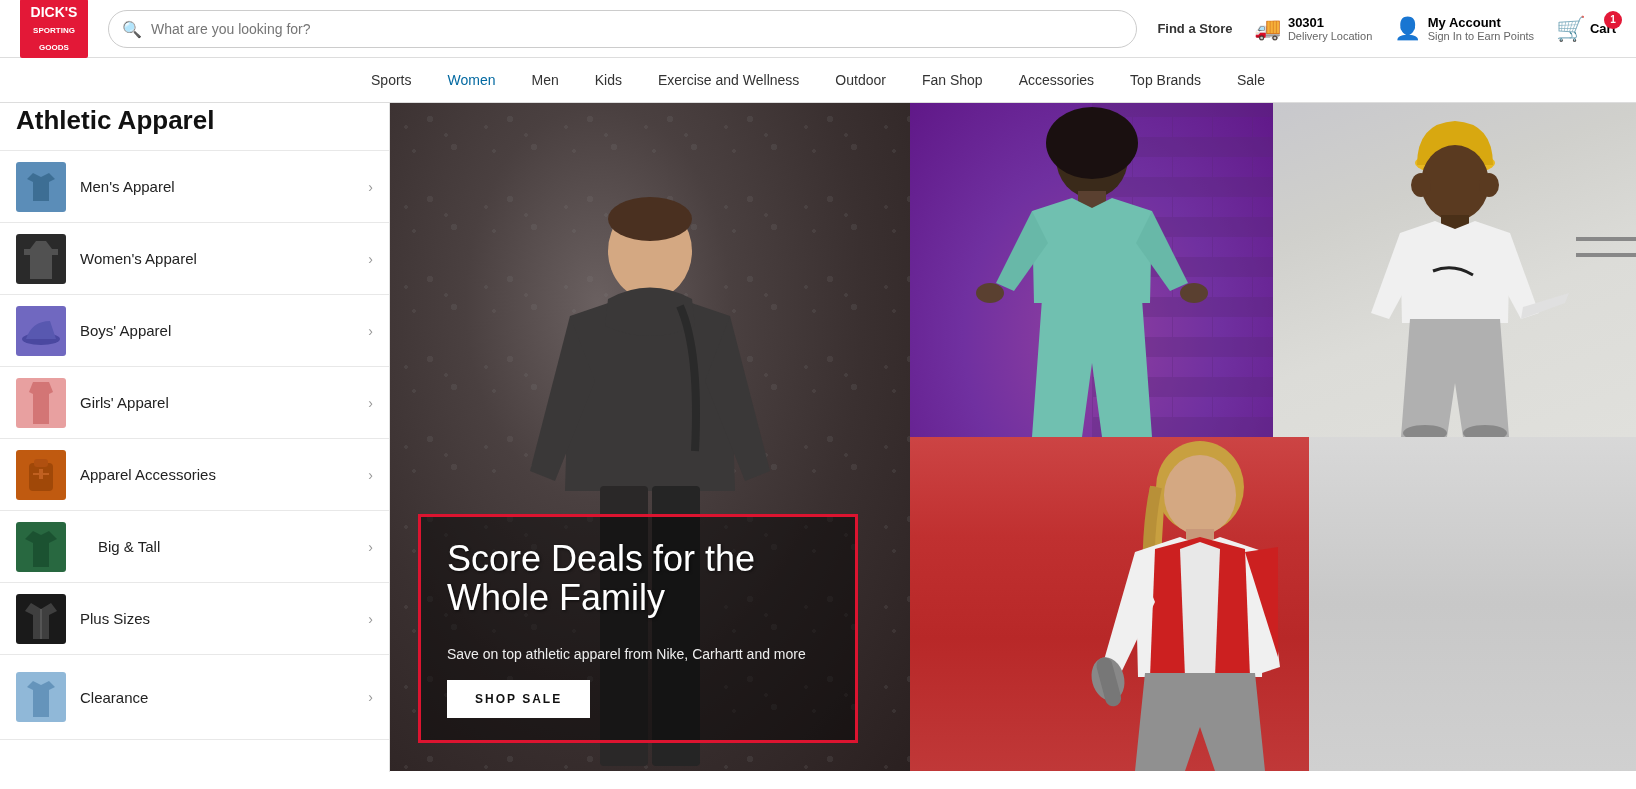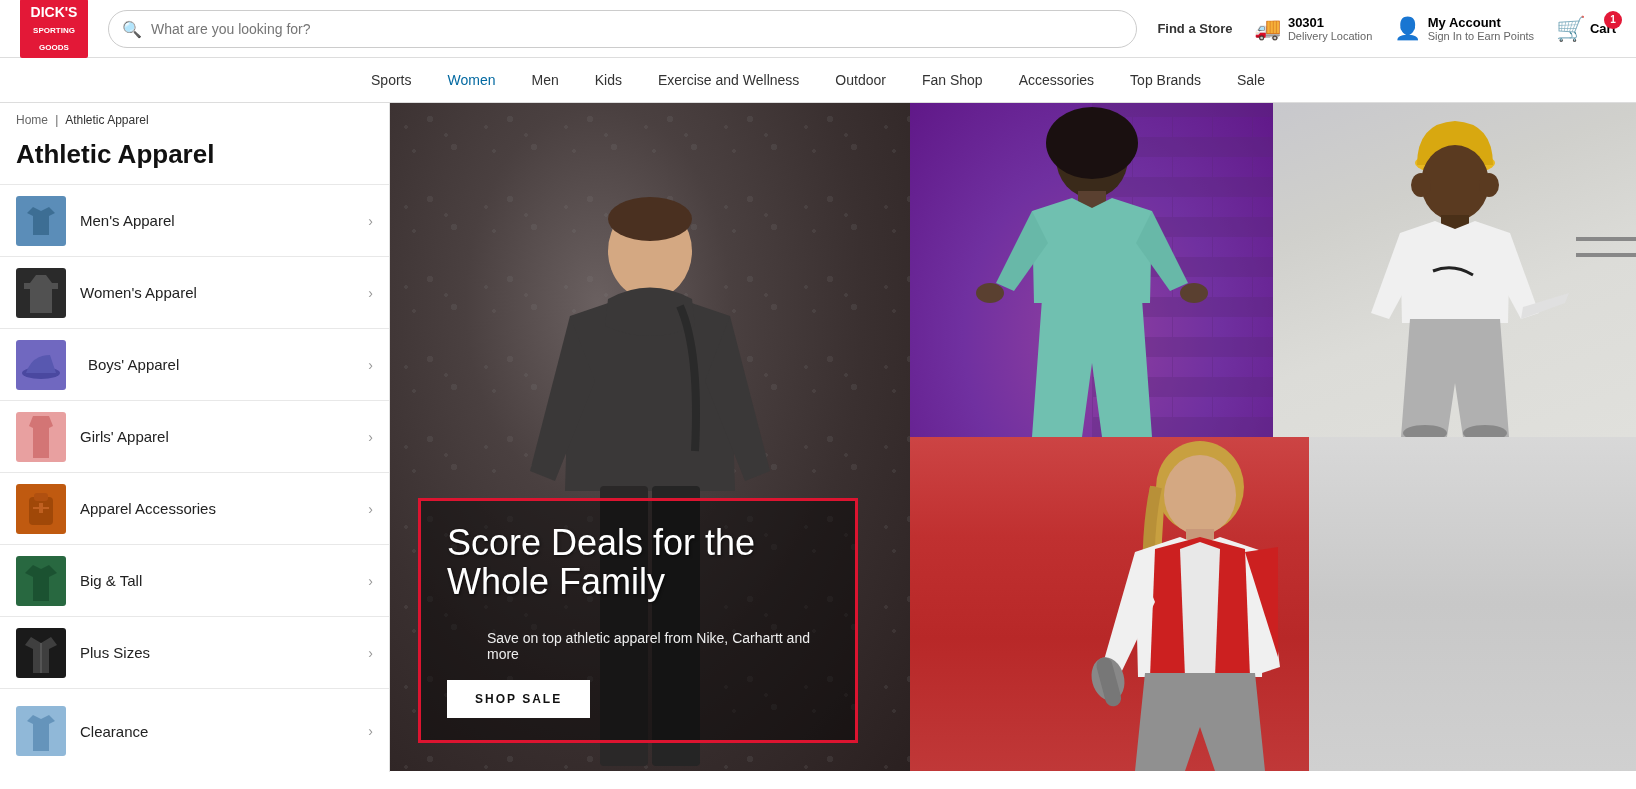--- a/index.html
+++ b/index.html
@@ -58,25 +58,20 @@
   <div style="padding:14px 18px;font-size:14px;color:#333;cursor:pointer;font-weight:500;">Outdoor</div>
   <div style="padding:14px 18px;font-size:14px;color:#333;cursor:pointer;font-weight:500;">Fan Shop</div>
   <div style="padding:14px 18px;font-size:14px;color:#333;cursor:pointer;font-weight:500;">Accessories</div>
   <div style="padding:14px 18px;font-size:14px;color:#333;cursor:pointer;font-weight:500;">Top Brands</div>
   <div style="padding:14px 18px;font-size:14px;color:#333;cursor:pointer;font-weight:500;">Sale</div>
 </nav>
 
 <div style="display:flex;background:#fff;height:669px;">
 
   <div style="width:390px;flex-shrink:0;border-right:1px solid #e0e0e0;overflow-y:auto;">
-    <div style="padding:10px 16px;font-size:12px;color:#666;">
-      <span style="cursor:pointer;color:#666;text-decoration:none;">Home</span>
-      <span style="margin:0 4px;">|</span>
-      <span style="color:#333;">Athletic Apparel</span>
-    </div>
     <div style="padding:2px 16px 14px;font-size:26px;font-weight:700;color:#111;">Athletic Apparel</div>
 
     <div style="display:flex;align-items:center;padding:0 16px;height:72px;border-top:1px solid #e8e8e8;cursor:pointer;gap:14px;">
       <div style="width:50px;height:50px;background:#5b8db8;border-radius:3px;display:flex;align-items:center;justify-content:center;overflow:hidden;">
         <svg width="36" height="36" viewBox="0 0 36 36">
           <path d="M10 4 L18 8 L26 4 L32 10 L26 13 L26 32 L10 32 L10 13 L4 10 Z" fill="#3a6a90" opacity="0.9"></path>
         </svg>
       </div>
       <span style="flex:1;font-size:15px;color:#222;font-weight:500;">Men's Apparel</span>
       <span style="color:#999;font-size:14px;">›</span>
@@ -85,21 +80,21 @@
     <div style="display:flex;align-items:center;padding:0 16px;height:72px;border-top:1px solid #e8e8e8;cursor:pointer;gap:14px;">
       <div style="width:50px;height:50px;background:#2a2a2a;border-radius:3px;display:flex;align-items:center;justify-content:center;">
         <svg width="34" height="40" viewBox="0 0 34 40">
           <path d="M12 2 L22 2 L28 10 L34 10 L34 16 L28 16 L28 40 L6 40 L6 16 L0 16 L0 10 L6 10 Z" fill="#555" opacity="0.9"></path>
         </svg>
       </div>
       <span style="flex:1;font-size:15px;color:#222;font-weight:500;">Women's Apparel</span>
       <span style="color:#999;font-size:14px;">›</span>
     </div>
 
-    <div style="display:flex;align-items:center;padding:0 16px;height:72px;border-top:1px solid #e8e8e8;cursor:pointer;gap:22px;">
+    <div style="display:flex;align-items:center;padding:0 16px;height:72px;border-top:1px solid #e8e8e8;cursor:pointer;gap:14px;">
       <div style="width:50px;height:50px;background:#7068c0;border-radius:3px;display:flex;align-items:center;justify-content:center;">
         <svg width="38" height="28" viewBox="0 0 38 28">
           <ellipse cx="19" cy="22" rx="19" ry="6" fill="#4a48a0"></ellipse>
           <path d="M4 22 Q10 4 28 4 L34 22 Z" fill="#5858b0"></path>
         </svg>
       </div>
       <span style="flex:1;font-size:15px;color:#222;font-weight:500;">Boys' Apparel</span>
       <span style="color:#999;font-size:14px;">›</span>
     </div>
 
@@ -119,21 +114,21 @@
           <rect x="8" y="6" width="24" height="28" rx="4" fill="#a04808"></rect>
           <rect x="13" y="2" width="14" height="8" rx="3" fill="#b05010"></rect>
           <rect x="12" y="16" width="16" height="2" fill="#c06020"></rect>
           <rect x="18" y="12" width="4" height="10" fill="#c06020"></rect>
         </svg>
       </div>
       <span style="flex:1;font-size:15px;color:#222;font-weight:500;">Apparel Accessories</span>
       <span style="color:#999;font-size:14px;">›</span>
     </div>
 
-    <div style="display:flex;align-items:center;padding:0 16px;height:72px;border-top:1px solid #e8e8e8;cursor:pointer;gap:14px;">
+    <div style="display:flex;align-items:center;padding:0 16px;height:72px;border-top:1px solid #e8e8e8;cursor:pointer;gap:32px;">
       <div style="width:50px;height:50px;background:#286840;border-radius:3px;display:flex;align-items:center;justify-content:center;">
         <svg width="36" height="40" viewBox="0 0 36 40">
           <path d="M10 4 L18 8 L26 4 L34 12 L26 16 L26 40 L10 40 L10 16 L2 12 Z" fill="#1a5030" opacity="0.9"></path>
         </svg>
       </div>
       <span style="flex:1;font-size:15px;color:#222;font-weight:500;">Big &amp; Tall</span>
       <span style="color:#999;font-size:14px;">›</span>
     </div>
 
     <div style="display:flex;align-items:center;padding:0 16px;height:72px;border-top:1px solid #e8e8e8;cursor:pointer;gap:14px;">
@@ -183,21 +178,21 @@
           <path d="M250 125 L290 280 L265 290 L225 190 L250 125" fill="#3a3838"></path>
 
           <rect x="120" y="295" width="48" height="280" rx="4" fill="#2a2828"></rect>
           <rect x="172" y="295" width="48" height="280" rx="4" fill="#252525"></rect>
 
           <path d="M200 115 Q220 160 215 260" stroke="#2a2a2a" stroke-width="8" fill="none"></path>
         </svg>
 
         <div style="position:absolute;bottom:28px;left:28px;border:3px solid #dc1430;padding:22px 26px;background:rgba(0,0,0,0.45);max-width:440px;">
           <div style="font-size:36px;font-weight:400;color:#fff;line-height:1.1;margin-bottom:28px;text-shadow:1px 1px 3px rgba(0,0,0,0.6);font-family:Arial Black,Arial,sans-serif;">Score Deals for the Whole Family</div>
-          <div style="font-size:14px;color:#eee;margin-bottom:18px;margin-left:40px;">Save on top athletic apparel from Nike, Carhartt and more</div>
+          <div style="font-size:14px;color:#eee;margin-bottom:18px;">Save on top athletic apparel from Nike, Carhartt and more</div>
           <button style="background:#fff;color:#111;font-weight:700;font-size:12px;letter-spacing:2px;padding:12px 28px;border:none;cursor:pointer;text-transform:uppercase;">SHOP SALE</button>
         </div>
       </div>
 
       <div style="grid-column:2;grid-row:1;background:linear-gradient(145deg,#7a3888 0%,#9248a8 30%,#b870c0 60%,#c890c8 80%,#a870b0 100%);position:relative;overflow:hidden;">
         <div style="position:absolute;top:0;left:0;width:100%;height:100%;background:radial-gradient(ellipse at 50% 70%, #9040a0 0%, #7030a0 50%, #601888 100%);"></div>
 
         <div style="position:absolute;top:0;right:0;width:50%;height:100%;opacity:0.3;background-image:repeating-linear-gradient(0deg,#5a2878 0,#5a2878 20px,transparent 20px,transparent 40px),repeating-linear-gradient(90deg,#5a2878 0,#5a2878 1px,transparent 1px,transparent 40px);"></div>
 
         <svg style="position:absolute;bottom:0;left:50%;transform:translateX(-50%);" width="280" height="334" viewBox="0 0 280 334">

